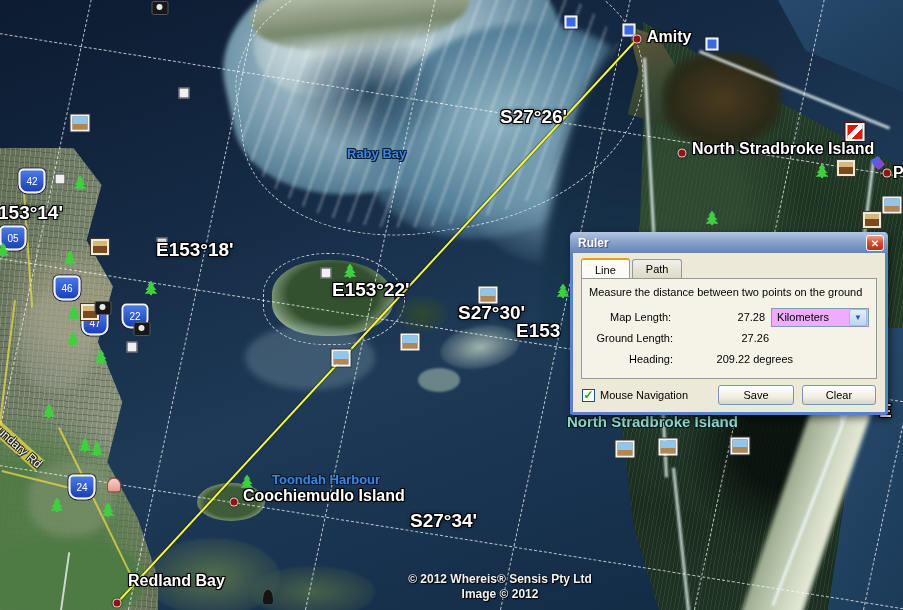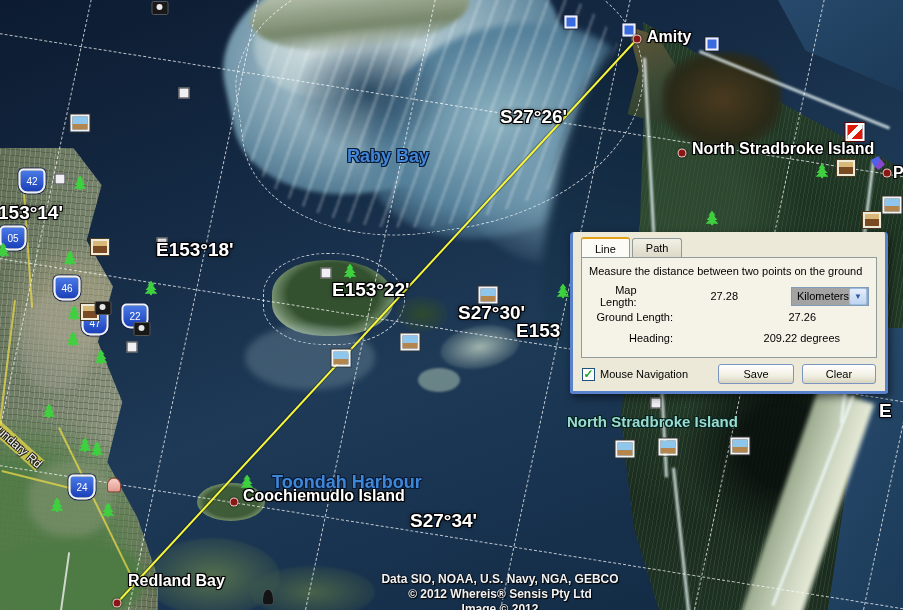--- a/index.html
+++ b/index.html
@@ -100,21 +100,21 @@
   .i-dive-flag{width:15px;height:14px;border:2px solid #fff;box-shadow:0 0 0 1px #600;
     background:linear-gradient(135deg,#e01808 0 38%,#fff 38% 62%,#e01808 62%);}
   .i-kite{width:14px;height:14px;background:linear-gradient(115deg,#5060e8 0 50%,#8848cc 50%);
     clip-path:polygon(50% 0,100% 60%,55% 100%,20% 70%,0 30%);filter:drop-shadow(0 1px 1px #000);}
   .i-person{width:10px;height:15px;background:#141414;border-radius:50% 50% 25% 25%/60% 60% 20% 20%;box-shadow:0 0 1px #888;}
   .lbl{position:absolute;white-space:nowrap;font-weight:bold;z-index:6;}
   .lbl.grid{font-size:19px;color:#fff;
     text-shadow:-1px -1px 0 #000,1px -1px 0 #000,-1px 1px 0 #000,1px 1px 0 #000,0 0 4px #000;}
   .lbl.place{font-size:16px;color:#fff;
     text-shadow:-1px -1px 0 #000,1px -1px 0 #000,-1px 1px 0 #000,1px 1px 0 #000,0 0 3px #000;}
-  .lbl.water{font-size:18px;color:#3f86d8;
+  .lbl.water{font-size:13px;color:#3f86d8;
     text-shadow:-1px -1px 0 #0a1a33,1px -1px 0 #0a1a33,-1px 1px 0 #0a1a33,1px 1px 0 #0a1a33;}
   .lbl.island{font-size:15px;color:#9adcd2;
     text-shadow:-1px -1px 0 #06221e,1px -1px 0 #06221e,-1px 1px 0 #06221e,1px 1px 0 #06221e;}
   .lbl.road{font-size:12px;color:#eeeeee;font-weight:normal;transform-origin:0 50%;
     text-shadow:-1px -1px 0 #222,1px -1px 0 #222,-1px 1px 0 #222,1px 1px 0 #222;}
   .attribution{position:absolute;left:305px;top:572px;width:390px;text-align:center;z-index:7;
     font-size:12px;font-weight:bold;color:#f2f2f2;line-height:15px;
     text-shadow:0 0 2px #000,1px 1px 1px #000;}
   
   #ruler-dialog{position:absolute;left:570px;top:232px;width:318px;z-index:20;background:#ECE9D8;
@@ -125,24 +125,24 @@
   .titlebar .title{color:#fff;font-weight:bold;font-size:12px;text-shadow:1px 1px 1px #3a4a6a;}
   .closebtn{margin-left:auto;width:18px;height:16px;border:1px solid #fff;border-radius:3px;
     background:linear-gradient(180deg,#f0a088,#d85030 45%,#b83014);color:#fff;font-size:10px;font-weight:bold;
     line-height:16px;text-align:center;box-sizing:border-box;cursor:default;}
   .tabs{display:flex;padding:5px 0 0 8px;}
   .tab{padding:3px 13px 2px;border:1px solid #919B9C;border-bottom:none;border-radius:3px 3px 0 0;
     background:linear-gradient(180deg,#f2f0e6,#dcd8c6);margin-right:2px;position:relative;top:1px;}
   .tab.active{background:#FCFBF6;border-top:2px solid #E5A01A;top:0;padding-top:4px;z-index:2;}
   .panel{margin:0 8px;border:1px solid #919B9C;background:#F5F3E8;padding:6px 7px 8px;position:relative;z-index:1;}
   .desc{margin:1px 0 9px;}
-  .frow{display:flex;align-items:center;height:20px;margin-bottom:1px;gap:47px;}
+  .frow{display:flex;align-items:center;height:20px;margin-bottom:1px;}
   .flabel{width:84px;text-align:right;}
   .fvalue{width:96px;text-align:right;padding-right:6px;}
-  .combo{width:100px;height:19px;background:#a3a3a3;border:1px solid #7F9DB9;display:flex;align-items:center;
+  .combo{width:100px;height:19px;background:#f0abfc;border:1px solid #7F9DB9;display:flex;align-items:center;
     padding-left:5px;box-sizing:border-box;}
   .combo-btn{margin-left:auto;width:16px;height:15px;margin-right:1px;border:1px solid #9ebcdf;border-radius:2px;
     background:linear-gradient(180deg,#E6EEFB,#BFD4F2);color:#2b5a9c;font-size:8px;line-height:15px;text-align:center;}
   .bottomrow{display:flex;align-items:center;padding:6px 9px 7px;}
   .checkbox{width:13px;height:13px;background:#fff;border:1px solid #1c5180;display:inline-flex;
     align-items:center;justify-content:center;box-sizing:border-box;}
   .checkbox .check{color:#21A121;font-size:12px;font-weight:bold;line-height:1;}
   .cblabel{margin-left:5px;}
   .xpbtn{width:76px;height:20px;font-size:11px;font-family:"Liberation Sans",sans-serif;
     background:linear-gradient(180deg,#ffffff,#f1efe2 60%,#d8d4c0);border:1px solid #7a96c0;border-radius:3px;color:#000;}
@@ -282,26 +282,29 @@
       <div class="lbl place" style="left: 893px; top: 164px;">Po</div>
       <div class="lbl place" style="left: 243px; top: 487px;">Coochiemudlo Island</div>
       <div class="lbl place" style="left: 128px; top: 572px;">Redland Bay</div>
       <div class="lbl water" style="left: 347px; top: 146px;">Raby Bay</div>
       <div class="lbl water" style="left: 272px; top: 472px;">Toondah Harbour</div>
       <div class="lbl island" style="left: 567px; top: 413px;">North Stradbroke Island</div>
       <div class="lbl road" style="left: -12px; top: 412px; transform: rotate(42deg);">Boundary Rd</div>
     </div>
 
   <div class="attribution">
-    <div>Data SIO, NOAA, U.S. Navy, NGA, GEBCO</div>
     <div>© 2012 Whereis® Sensis Pty Ltd</div>
     <div>Image © 2012</div>
   </div>
 
   <div id="ruler-dialog">
+    <div class="titlebar">
+      <span class="title">Ruler</span>
+      <span class="closebtn">✕</span>
+    </div>
     <div class="tabs">
       <div class="tab active">Line</div>
       <div class="tab">Path</div>
     </div>
     <div class="panel">
       <div class="desc">Measure the distance between two points on the ground</div>
       <div class="frow">
         <span class="flabel">Map Length:</span>
         <span class="fvalue">27.28</span>
         <div class="combo">

